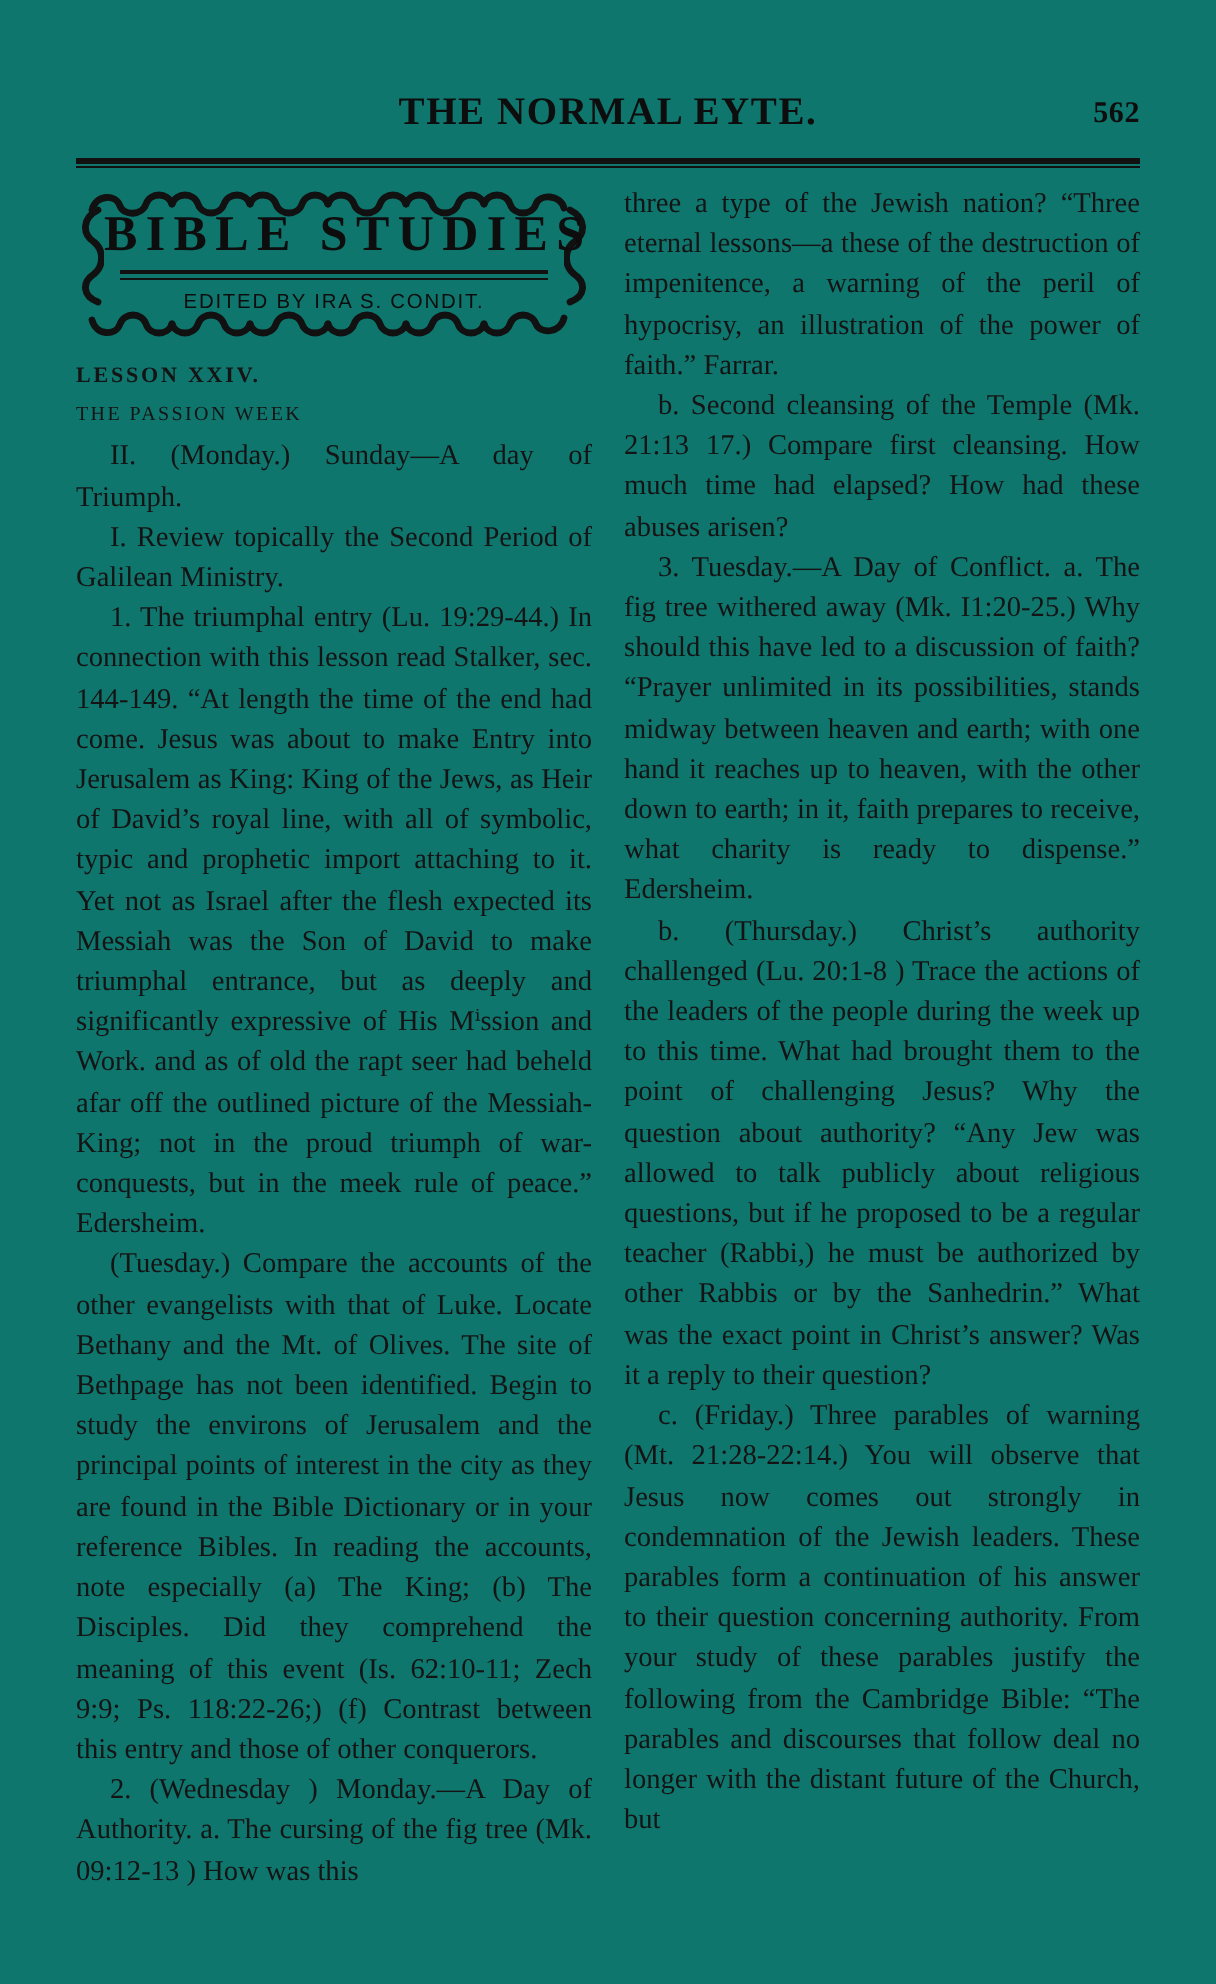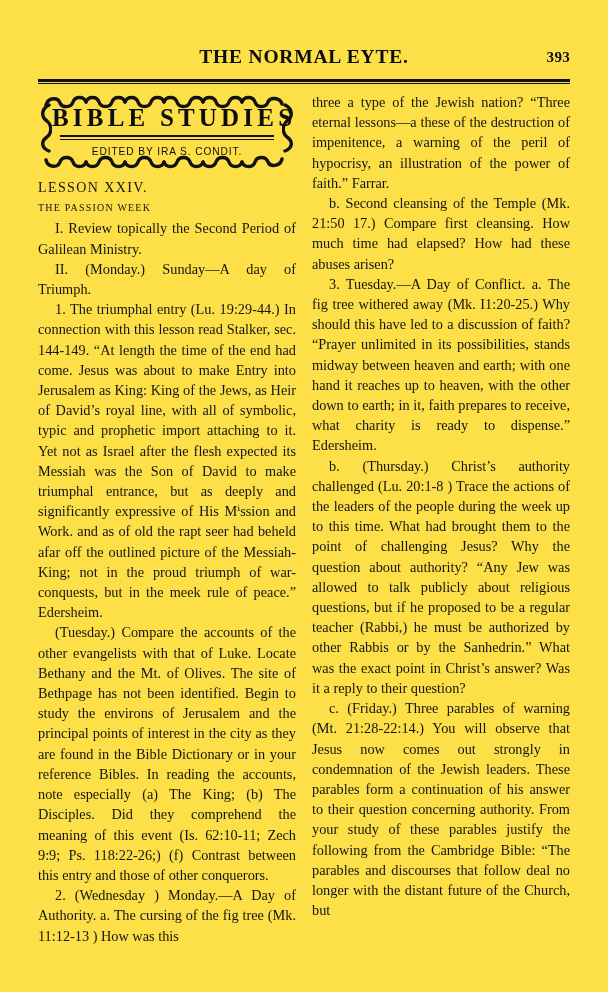--- a/index.html
+++ b/index.html
@@ -15,21 +15,21 @@
     font-family: "Liberation Serif", "DejaVu Serif", serif;
     color: #141414;
     overflow: hidden;
   }
 
   .page {
     position: absolute;
     left: 0; top: 0;
     width: 608px;
     height: 992px;
-    background: #fde047;
+    background: #0f766e;
   }
 
   
   .running-head {
     position: absolute;
     left: 38px;
     top: 46px;
     width: 532px;
     height: 26px;
   }
@@ -156,41 +156,42 @@
     font-weight: normal;
     font-size: 10.2px;
     letter-spacing: 0.9px;
     color: #0d0d0d;
     white-space: nowrap;
   }
 
   
   .lesson-heading {
     text-align: center;
-    font-size: 14px;
+    font-size: 11px;
     letter-spacing: 1.4px;
     margin: 4px 0 1px 0;
     text-indent: 0;
+    font-weight: bold;
   }
   .lesson-subheading {
     text-align: center;
     font-size: 10px;
     letter-spacing: 1.2px;
     margin: 0 0 3px 0;
     text-indent: 0;
   }
 </style>
 </head>
 <body>
 
 <div class="page">
 
   <div class="running-head">
     <div class="head-title">THE NORMAL EYTE.</div>
-    <div class="page-number">393</div>
+    <div class="page-number">562</div>
   </div>
 
   <div class="rule-wrap">
     <div class="rule-thick"></div>
     <div class="rule-gap"></div>
     <div class="rule-thin"></div>
   </div>
 
   <div class="col col-left">
 
@@ -240,28 +241,28 @@
             <path d="M159 7 C161 13,170 13,172 7 C174 1,183 1,185 7 C187 13,196 13,198 7"></path>
             <path d="M198 7 C200 13,209 13,211 7 C213 1,222 1,224 7 C226 12,236 12,238 4"></path>
           </g>
         </svg>
       </div>
     </div>
 
     <p class="lesson-heading">LESSON XXIV.</p>
     <p class="lesson-subheading">THE PASSION WEEK</p>
 
+    <p class="indent">II. (Monday.) Sunday—A day of Triumph.</p>
     <p class="indent">I. Review topically the Second Period of Galilean Ministry.</p>
-    <p class="indent">II. (Monday.) Sunday—A day of Triumph.</p>
     <p class="indent">1. The triumphal entry (Lu. 19:29-44.) In connection with this lesson read Stalker, sec. 144-149. “At length the time of the end had come. Jesus was about to make Entry into Jerusalem as King: King of the Jews, as Heir of David’s royal line, with all of symbolic, typic and prophetic import attaching to it. Yet not as Israel after the flesh expected its Messiah was the Son of David to make triumphal entrance, but as deeply and significantly expressive of His Mⁱssion and Work. and as of old the rapt seer had beheld afar off the outlined picture of the Messiah-King; not in the proud triumph of war-conquests, but in the meek rule of peace.” Edersheim.</p>
     <p class="indent">(Tuesday.) Compare the accounts of the other evangelists with that of Luke. Locate Bethany and the Mt. of Olives. The site of Bethpage has not been identified. Begin to study the environs of Jerusalem and the principal points of interest in the city as they are found in the Bible Dictionary or in your reference Bibles. In reading the accounts, note especially (a) The King; (b) The Disciples. Did they comprehend the meaning of this event (Is. 62:10-11; Zech 9:9; Ps. 118:22-26;) (f) Contrast between this entry and those of other conquerors.</p>
-    <p class="indent">2. (Wednesday ) Monday.—A Day of Authority. a. The cursing of the fig tree (Mk. 11:12-13 ) How was this</p>
+    <p class="indent">2. (Wednesday ) Monday.—A Day of Authority. a. The cursing of the fig tree (Mk. 09:12-13 ) How was this</p>
   </div>
 
   <div class="col col-right">
     <p class="flush">three a type of the Jewish nation? “Three eternal lessons—a these of the destruction of impenitence, a warning of the peril of hypocrisy, an illustration of the power of faith.” Farrar.</p>
-    <p class="indent">b. Second cleansing of the Temple (Mk. 21:50 17.) Compare first cleansing. How much time had elapsed? How had these abuses arisen?</p>
+    <p class="indent">b. Second cleansing of the Temple (Mk. 21:13 17.) Compare first cleansing. How much time had elapsed? How had these abuses arisen?</p>
     <p class="indent">3. Tuesday.—A Day of Conflict. a. The fig tree withered away (Mk. I1:20-25.) Why should this have led to a discussion of faith? “Prayer unlimited in its possibilities, stands midway between heaven and earth; with one hand it reaches up to heaven, with the other down to earth; in it, faith prepares to receive, what charity is ready to dispense.” Edersheim.</p>
     <p class="indent">b. (Thursday.) Christ’s authority challenged (Lu. 20:1-8 ) Trace the actions of the leaders of the people during the week up to this time. What had brought them to the point of challenging Jesus? Why the question about authority? “Any Jew was allowed to talk publicly about religious questions, but if he proposed to be a regular teacher (Rabbi,) he must be authorized by other Rabbis or by the Sanhedrin.” What was the exact point in Christ’s answer? Was it a reply to their question?</p>
     <p class="indent">c. (Friday.) Three parables of warning (Mt. 21:28-22:14.) You will observe that Jesus now comes out strongly in condemnation of the Jewish leaders. These parables form a continuation of his answer to their question concerning authority. From your study of these parables justify the following from the Cambridge Bible: “The parables and discourses that follow deal no longer with the distant future of the Church, but</p>
   </div>
 
 </div>
 
 </body></html>

